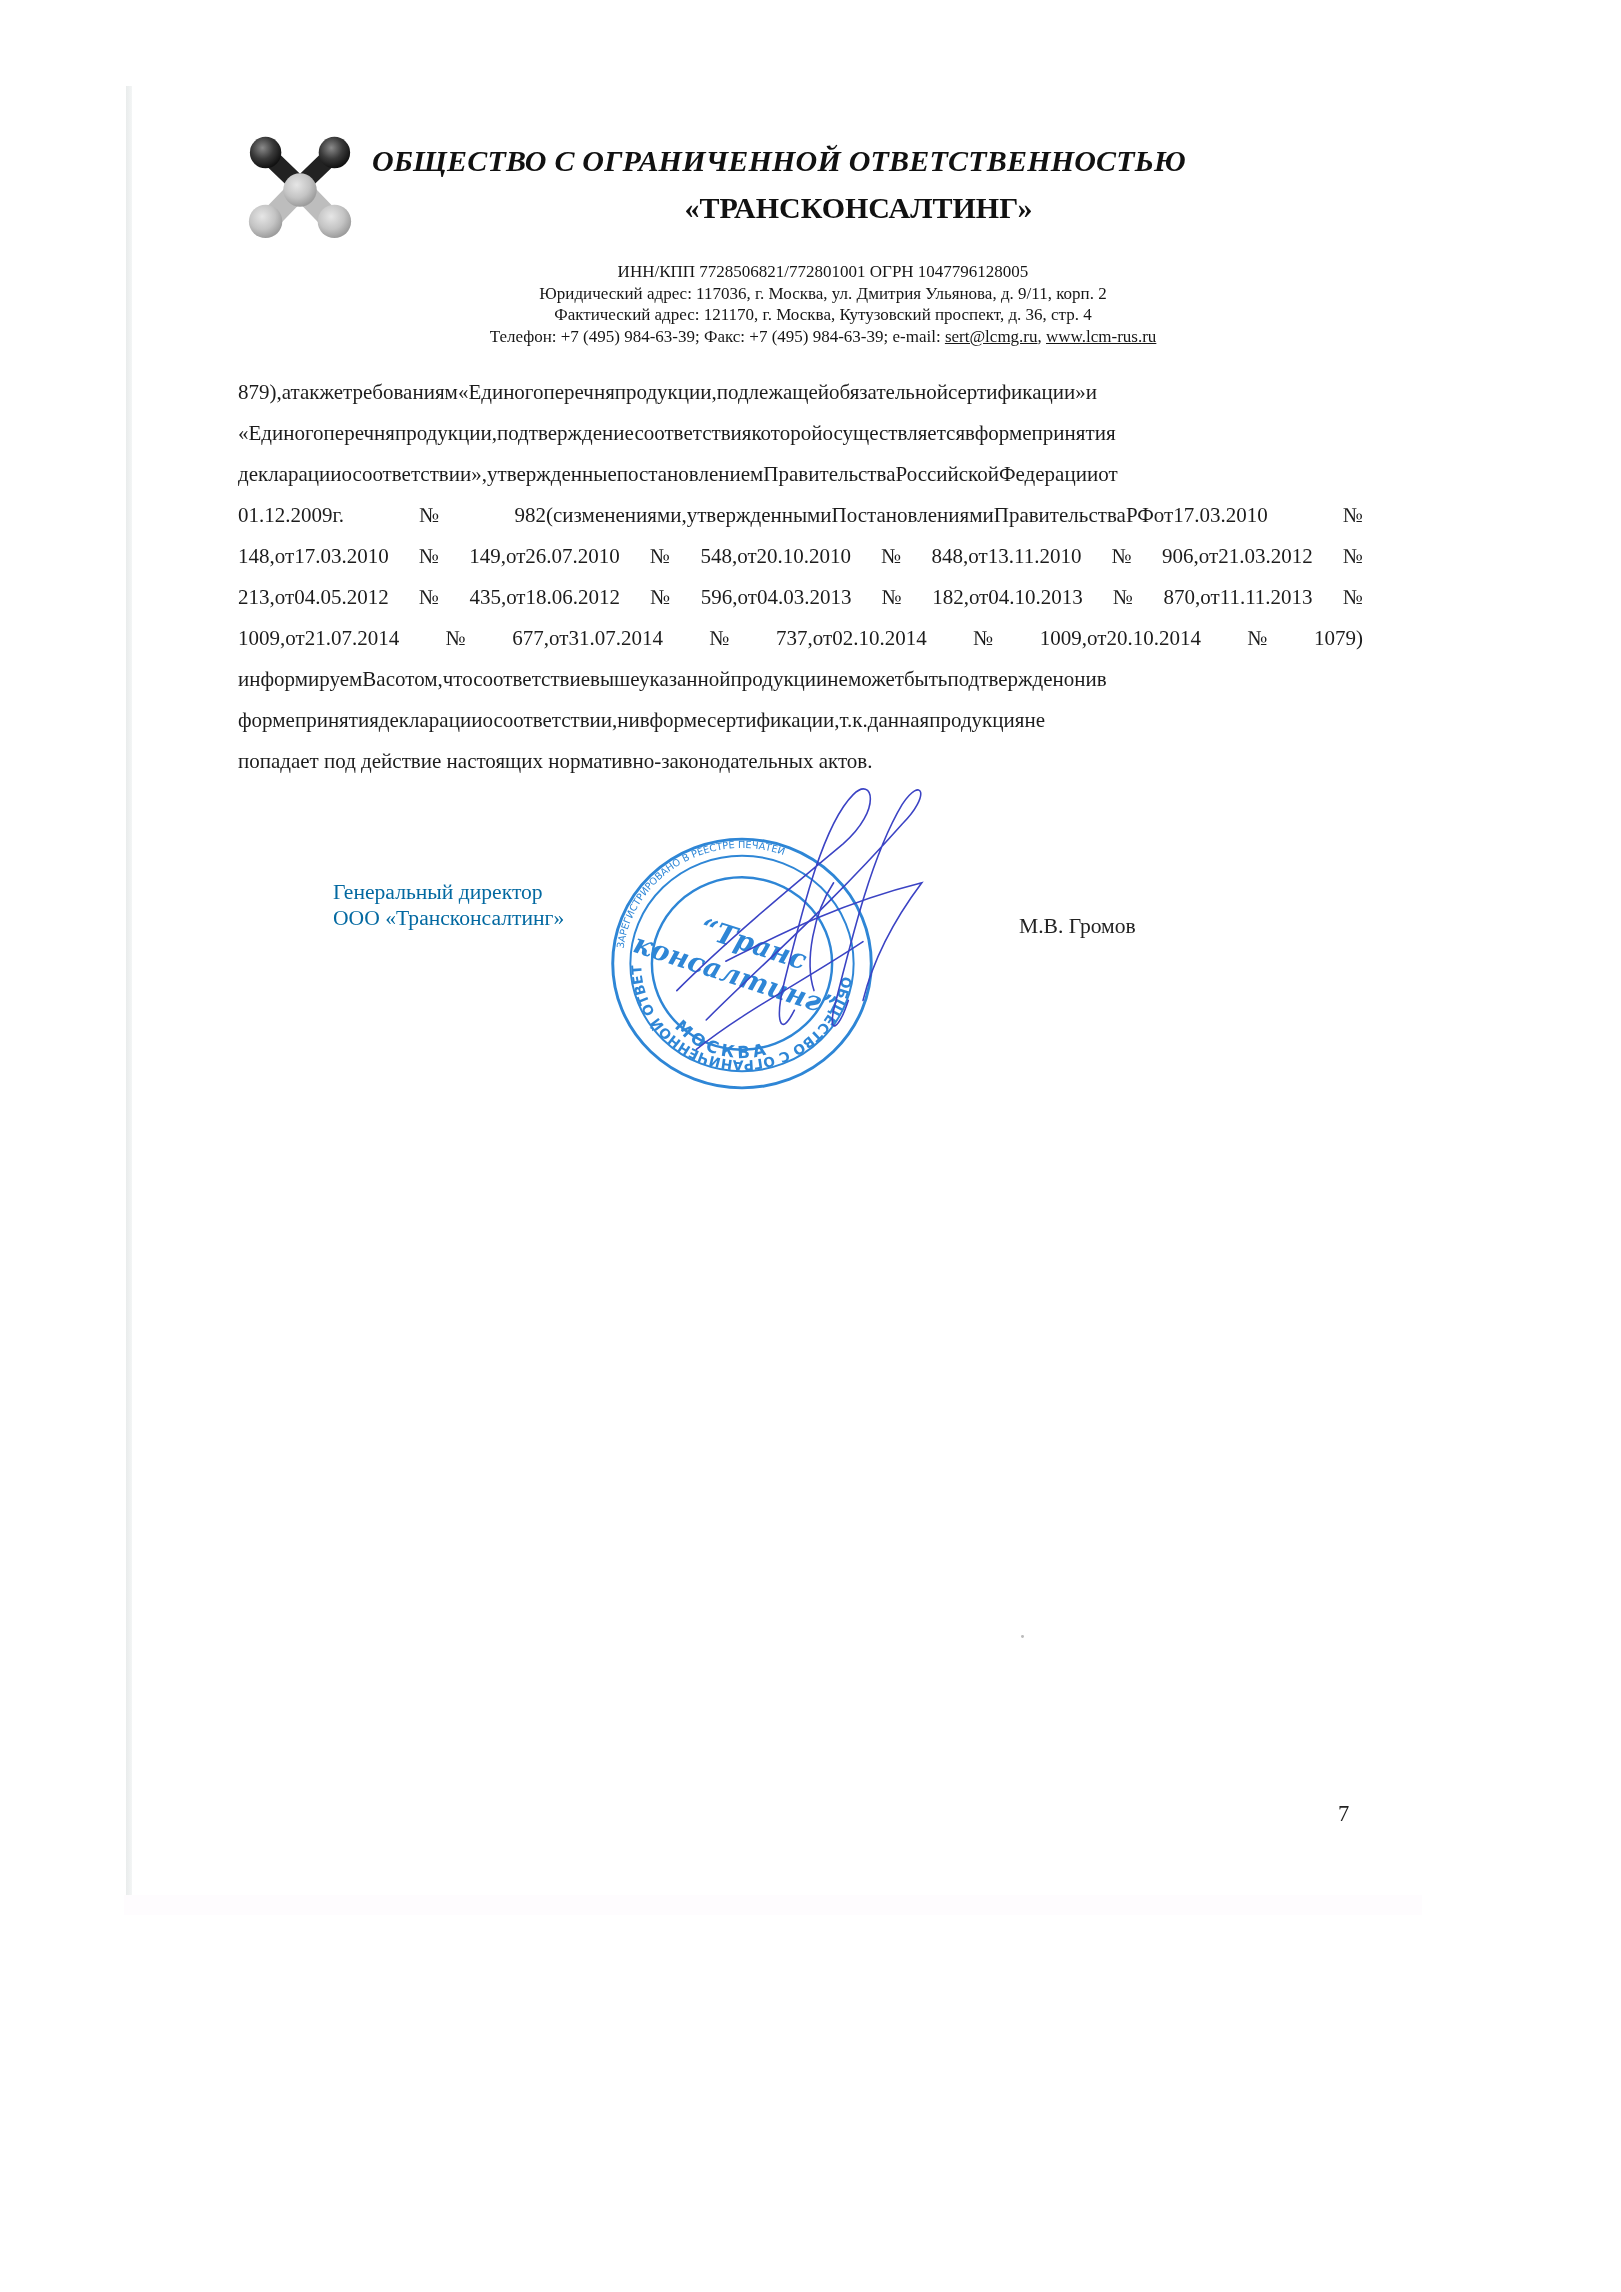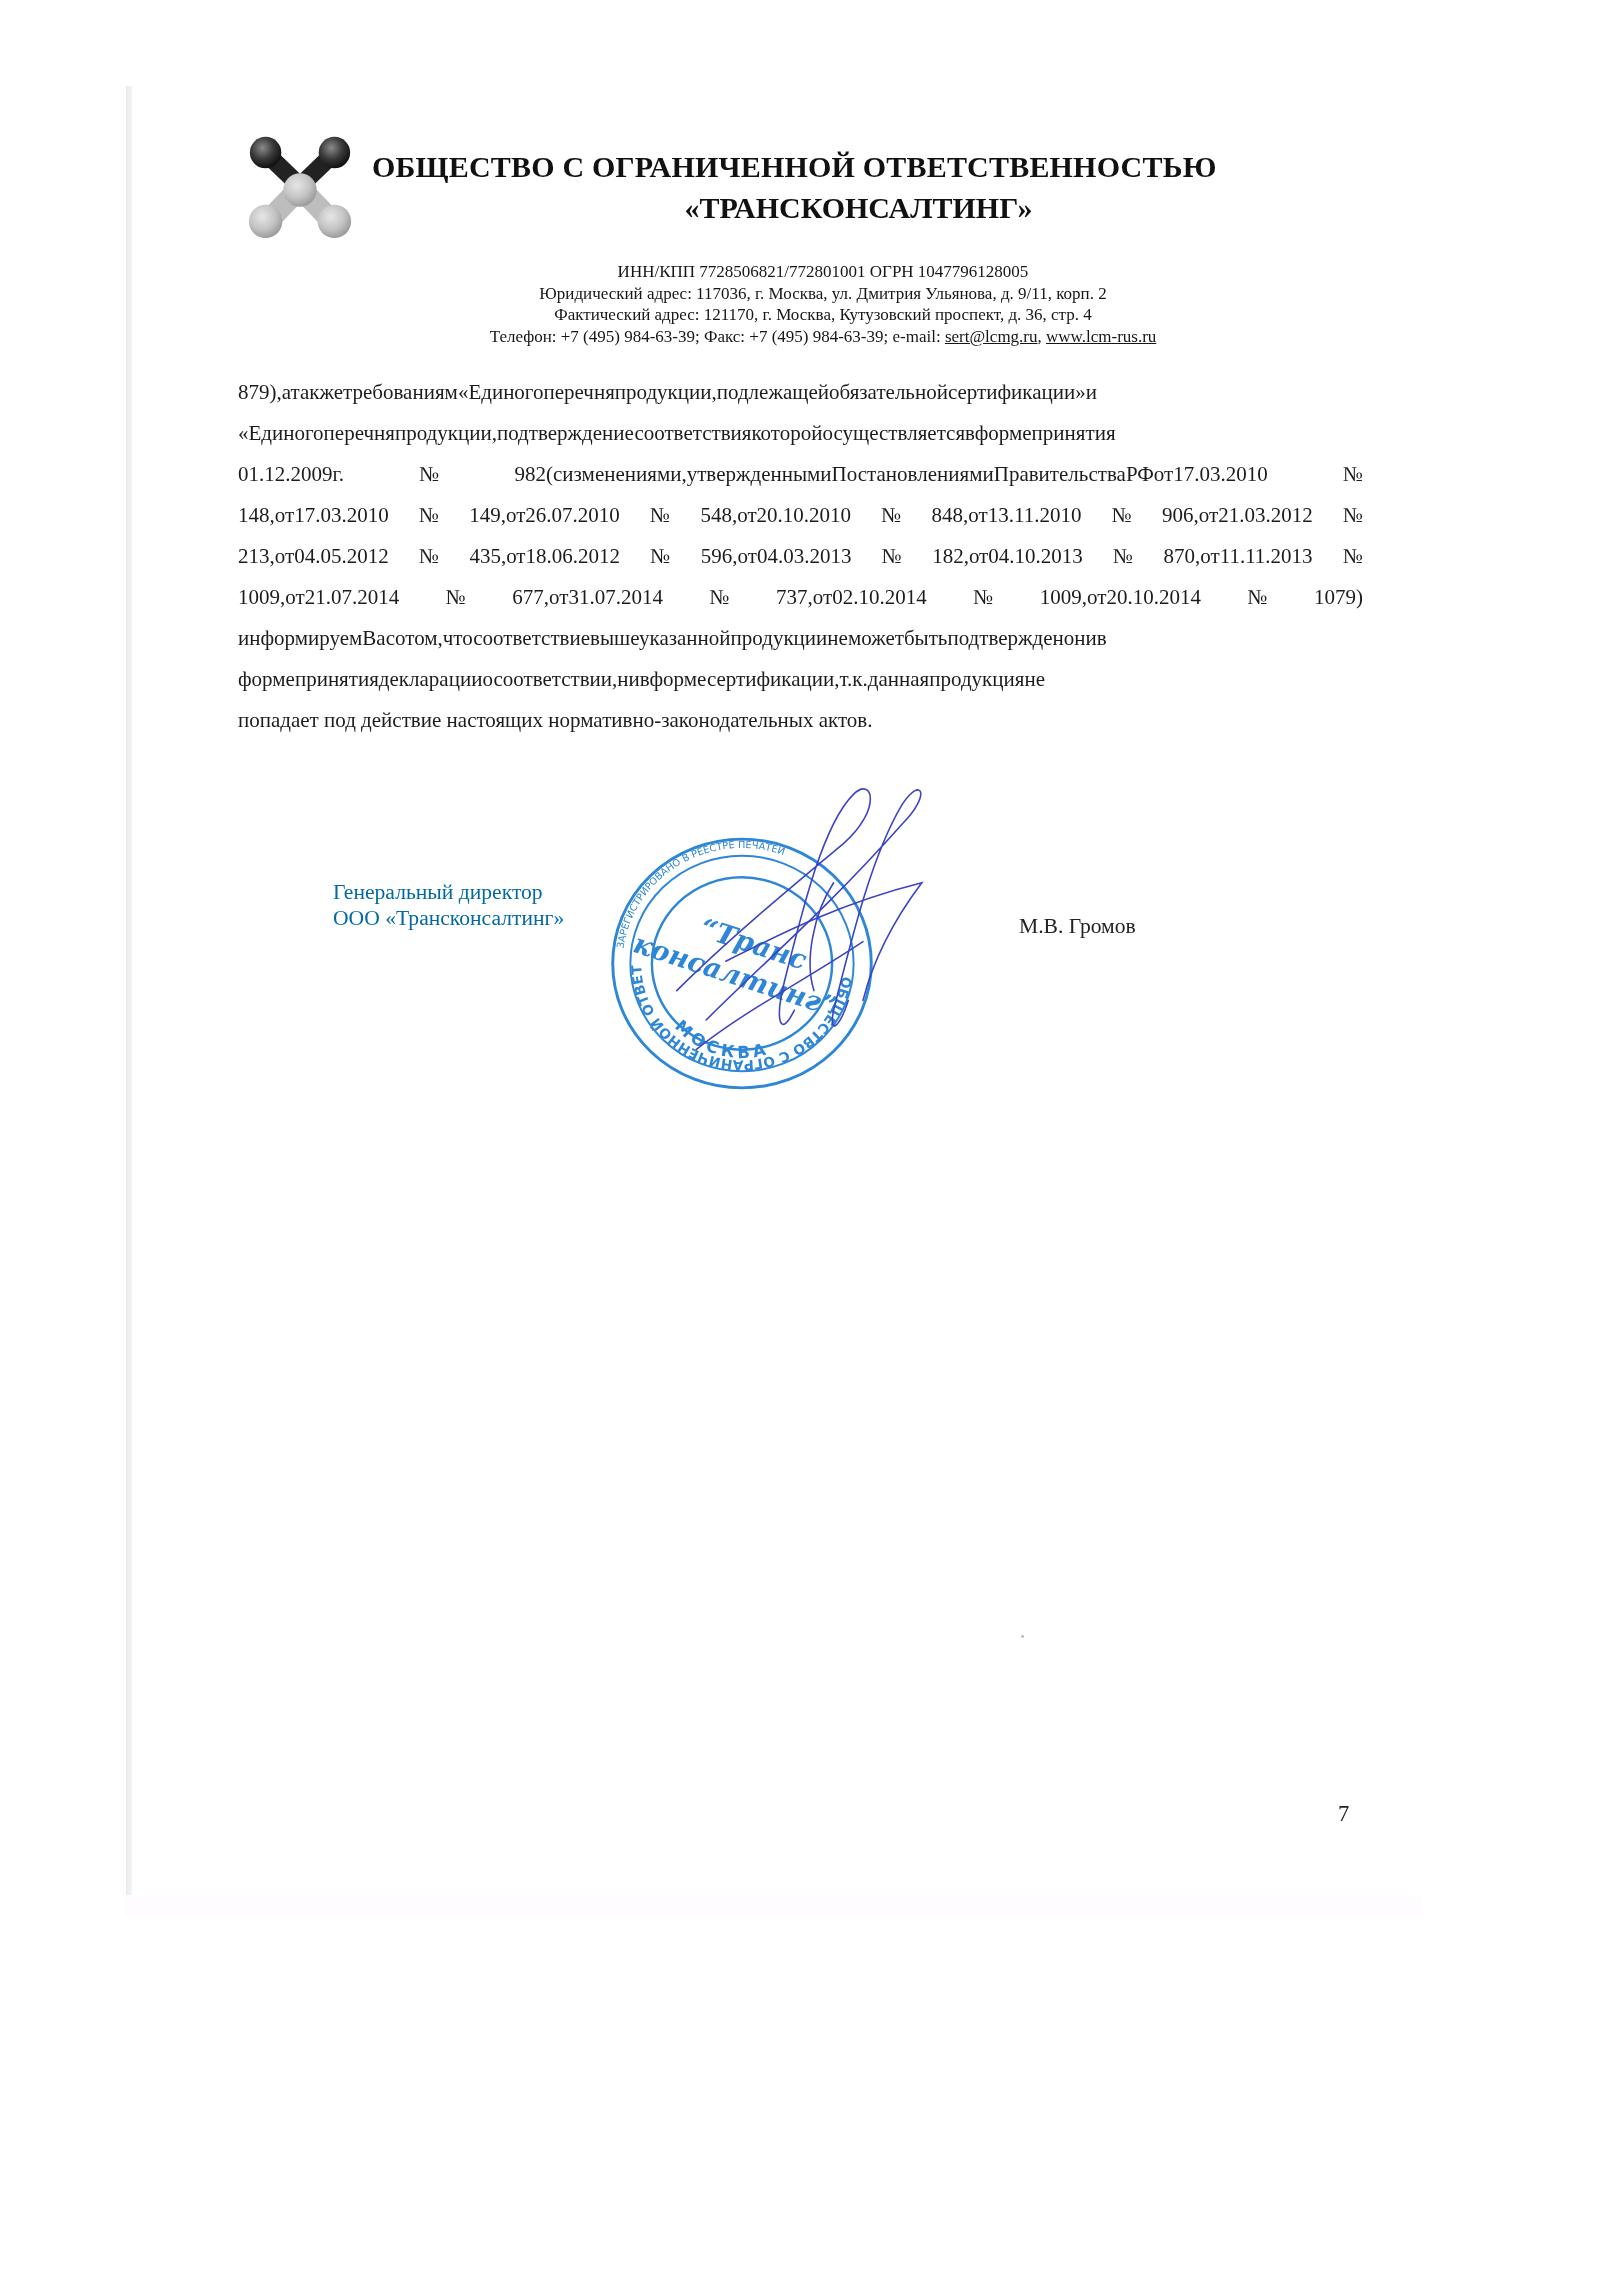--- a/index.html
+++ b/index.html
@@ -6,22 +6,22 @@
   body { width:1621px; height:2293px; position:relative; overflow:hidden;
          font-family:"Liberation Serif", "DejaVu Serif", serif; color:#1a1a1a; }
 
   .page-edge-left { position:absolute; left:126px; top:86px; width:5.9px; height:1809px;
          background:linear-gradient(to right,#e9ecec,#f3f5f5); }
   .page-edge-bottom { position:absolute; left:124px; top:1895px; width:1298px; height:19.6px;
          background:#fefcfe; }
 
   .logo { position:absolute; left:242px; top:129px; width:116px; height:116px; }
 
-  .company-line1 { position:absolute; left:372px; top:150px; font-weight:bold; font-size:30px;
-         letter-spacing:0.2px; white-space:nowrap; color:#111; }
+  .company-line1 { position:absolute; left:372px; top:144px; font-weight:bold; font-size:30px;
+         letter-spacing:0.2px; white-space:nowrap; color:#111;font-style:italic; }
   .company-line2 { position:absolute; left:0; width:1486px; top:191px; text-align:center;
          padding-left:231px; box-sizing:border-box; font-weight:bold; font-size:30px; color:#111; white-space:nowrap; }
 
   .requisites { position:absolute; left:333px; width:980px; top:261px; text-align:center;
          font-weight:normal; font-size:17px; line-height:21.6px; color:#161616; }
   .requisites div { white-space:nowrap; }
   .requisites .link { text-decoration:underline; }
 
   .body-text { position:absolute; left:238px; width:1125px; top:372px;
          font-size:21px; line-height:41px; color:#1c1c1c; }
@@ -75,20 +75,21 @@
 <div class="requisites">
   <div>ИНН/КПП 7728506821/772801001 ОГРН 1047796128005</div>
   <div>Юридический адрес: 117036, г. Москва, ул. Дмитрия Ульянова, д. 9/11, корп. 2</div>
   <div>Фактический адрес: 121170, г. Москва, Кутузовский проспект, д. 36, стр. 4</div>
   <div><span>Телефон: +7 (495) 984-63-39; Факс: +7 (495) 984-63-39; e-mail: </span><span class="link">sert@lcmg.ru</span><span>, </span><span class="link">www.lcm-rus.ru</span></div>
 </div>
 
 <div class="body-text">
   <span class="line jl"><span>879),</span><span>а</span><span>также</span><span>требованиям</span><span>«Единого</span><span>перечня</span><span>продукции,</span><span>подлежащей</span><span>обязательной</span><span>сертификации»</span><span>и</span></span>
   <span class="line jl"><span>«Единого</span><span>перечня</span><span>продукции,</span><span>подтверждение</span><span>соответствия</span><span>которой</span><span>осуществляется</span><span>в</span><span>форме</span><span>принятия</span></span>
+  <span class="line jl"><span>декларации</span><span>о</span><span>соответствии»,</span><span>утвержденные</span><span>постановлением</span><span>Правительства</span><span>Российской</span><span>Федерации</span><span>от</span></span>
   <span class="line jl"><span>01.12.2009г.</span><span>№</span><span>982</span><span>(с</span><span>изменениями,</span><span>утвержденными</span><span>Постановлениями</span><span>Правительства</span><span>РФ</span><span>от</span><span>17.03.2010</span><span>№</span></span>
   <span class="line jl"><span>148,</span><span>от</span><span>17.03.2010</span><span>№</span><span>149,</span><span>от</span><span>26.07.2010</span><span>№</span><span>548,</span><span>от</span><span>20.10.2010</span><span>№</span><span>848,</span><span>от</span><span>13.11.2010</span><span>№</span><span>906,</span><span>от</span><span>21.03.2012</span><span>№</span></span>
   <span class="line jl"><span>213,</span><span>от</span><span>04.05.2012</span><span>№</span><span>435,</span><span>от</span><span>18.06.2012</span><span>№</span><span>596,</span><span>от</span><span>04.03.2013</span><span>№</span><span>182,</span><span>от</span><span>04.10.2013</span><span>№</span><span>870,</span><span>от</span><span>11.11.2013</span><span>№</span></span>
   <span class="line jl"><span>1009,</span><span>от</span><span>21.07.2014</span><span>№</span><span>677,</span><span>от</span><span>31.07.2014</span><span>№</span><span>737,</span><span>от</span><span>02.10.2014</span><span>№</span><span>1009,</span><span>от</span><span>20.10.2014</span><span>№</span><span>1079)</span></span>
   <span class="line jl"><span>информируем</span><span>Вас</span><span>о</span><span>том,</span><span>что</span><span>соответствие</span><span>вышеуказанной</span><span>продукции</span><span>не</span><span>может</span><span>быть</span><span>подтверждено</span><span>ни</span><span>в</span></span>
   <span class="line jl"><span>форме</span><span>принятия</span><span>декларации</span><span>о</span><span>соответствии,</span><span>ни</span><span>в</span><span>форме</span><span>сертификации,</span><span>т.</span><span>к.</span><span>данная</span><span>продукция</span><span>не</span></span>
   <span class="line last">попадает под действие настоящих нормативно-законодательных актов.</span>
 </div>
 
 <div class="sign-title">

